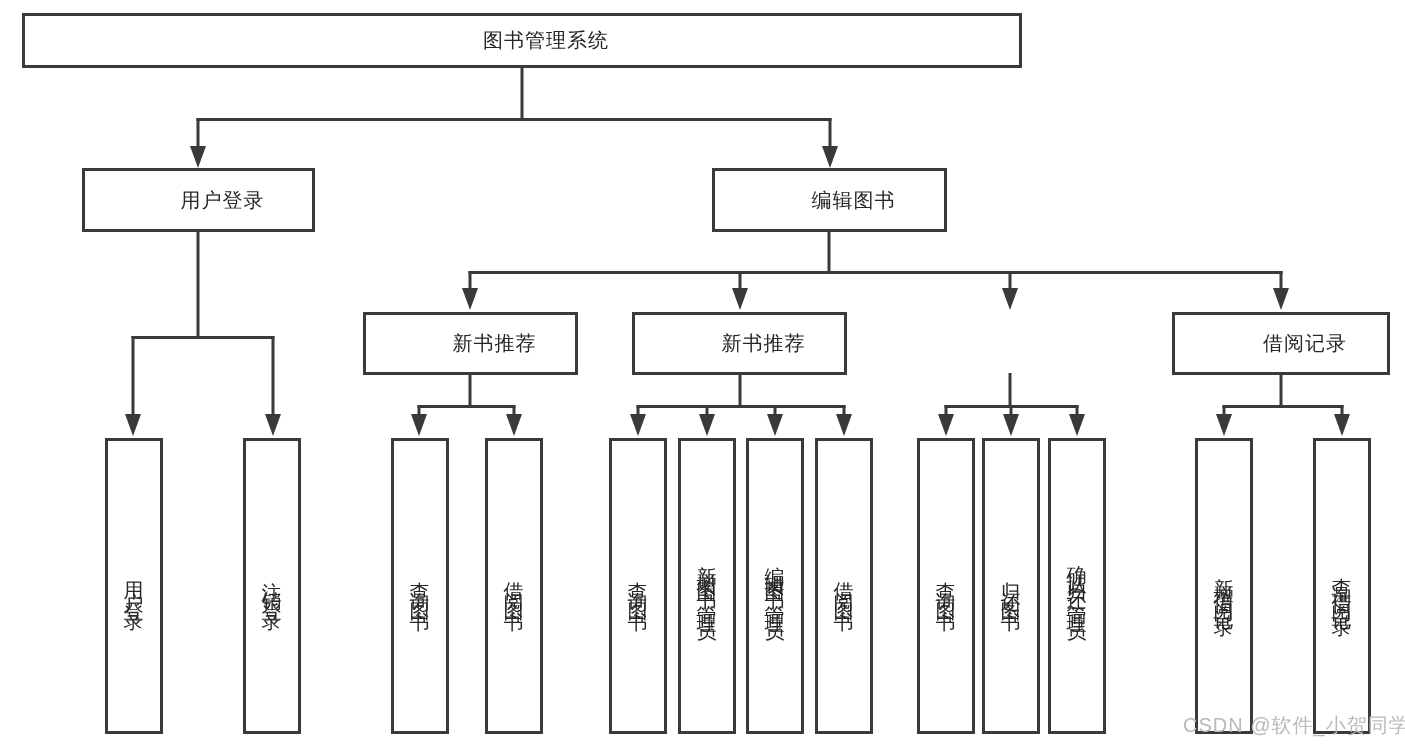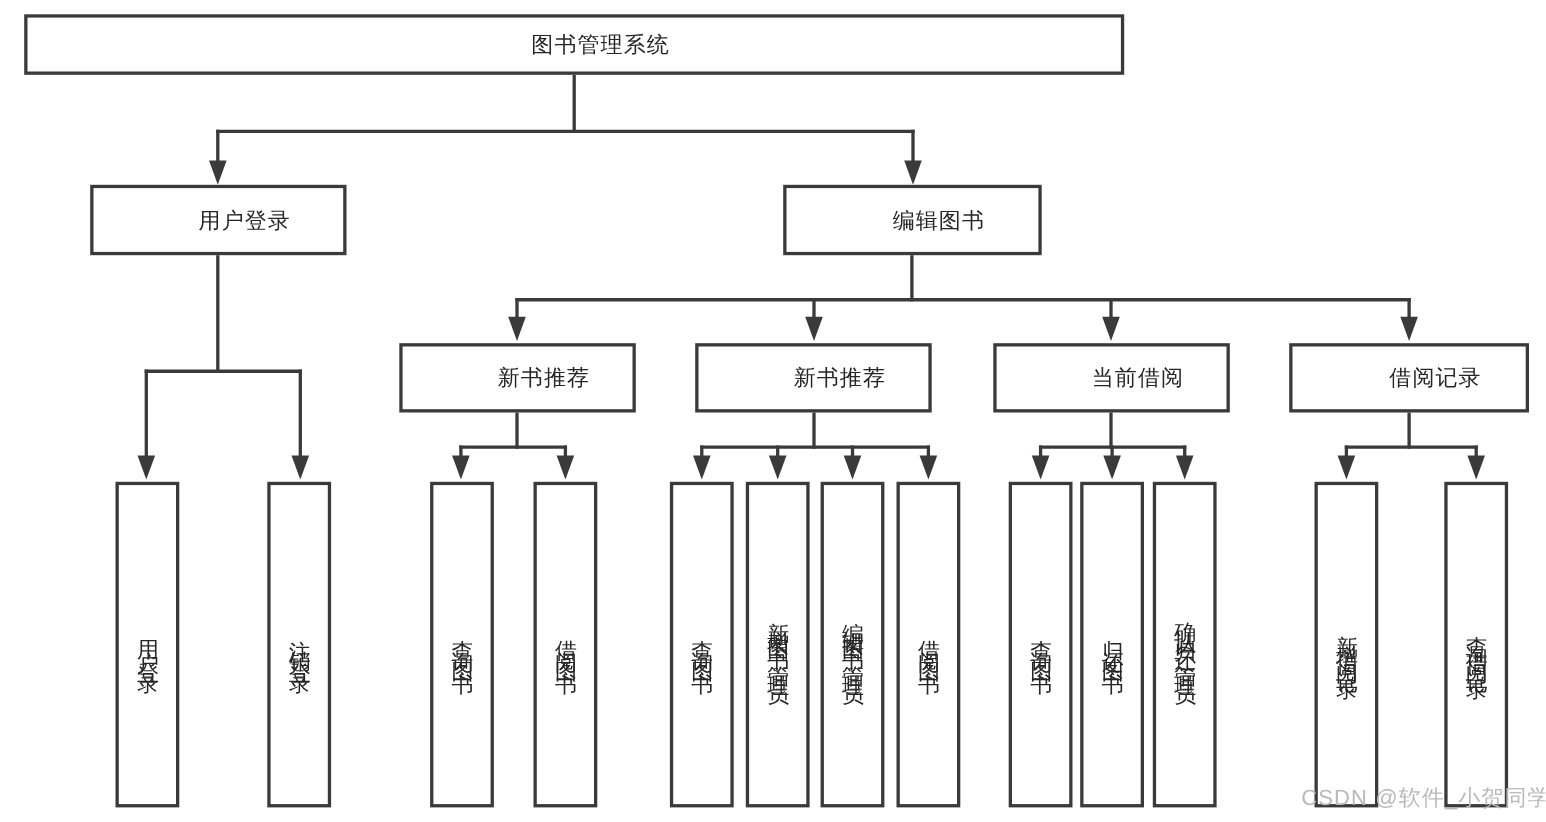--- a/index.html
+++ b/index.html
@@ -132,23 +132,20 @@
   <div class="node node-branch" style="left:712px; width:235px;">
     <span>编辑图书</span>
   </div>
 
   <div class="node node-group" style="left:363px; width:215px;">
     <span>新书推荐</span>
   </div>
   <div class="node node-group" style="left:632px; width:215px;">
     <span>新书推荐</span>
   </div>
-  <div class="node node-group" style="left:903px; width:215px;">
-    <span>当前借阅</span>
-  </div>
   <div class="node node-group" style="left:1172px; width:218px;">
     <span>借阅记录</span>
   </div>
 
   <div class="leaf" style="left:105px;">
     <span>用户登录</span>
   </div>
   <div class="leaf" style="left:243px;">
     <span>注销登录</span>
   </div>

